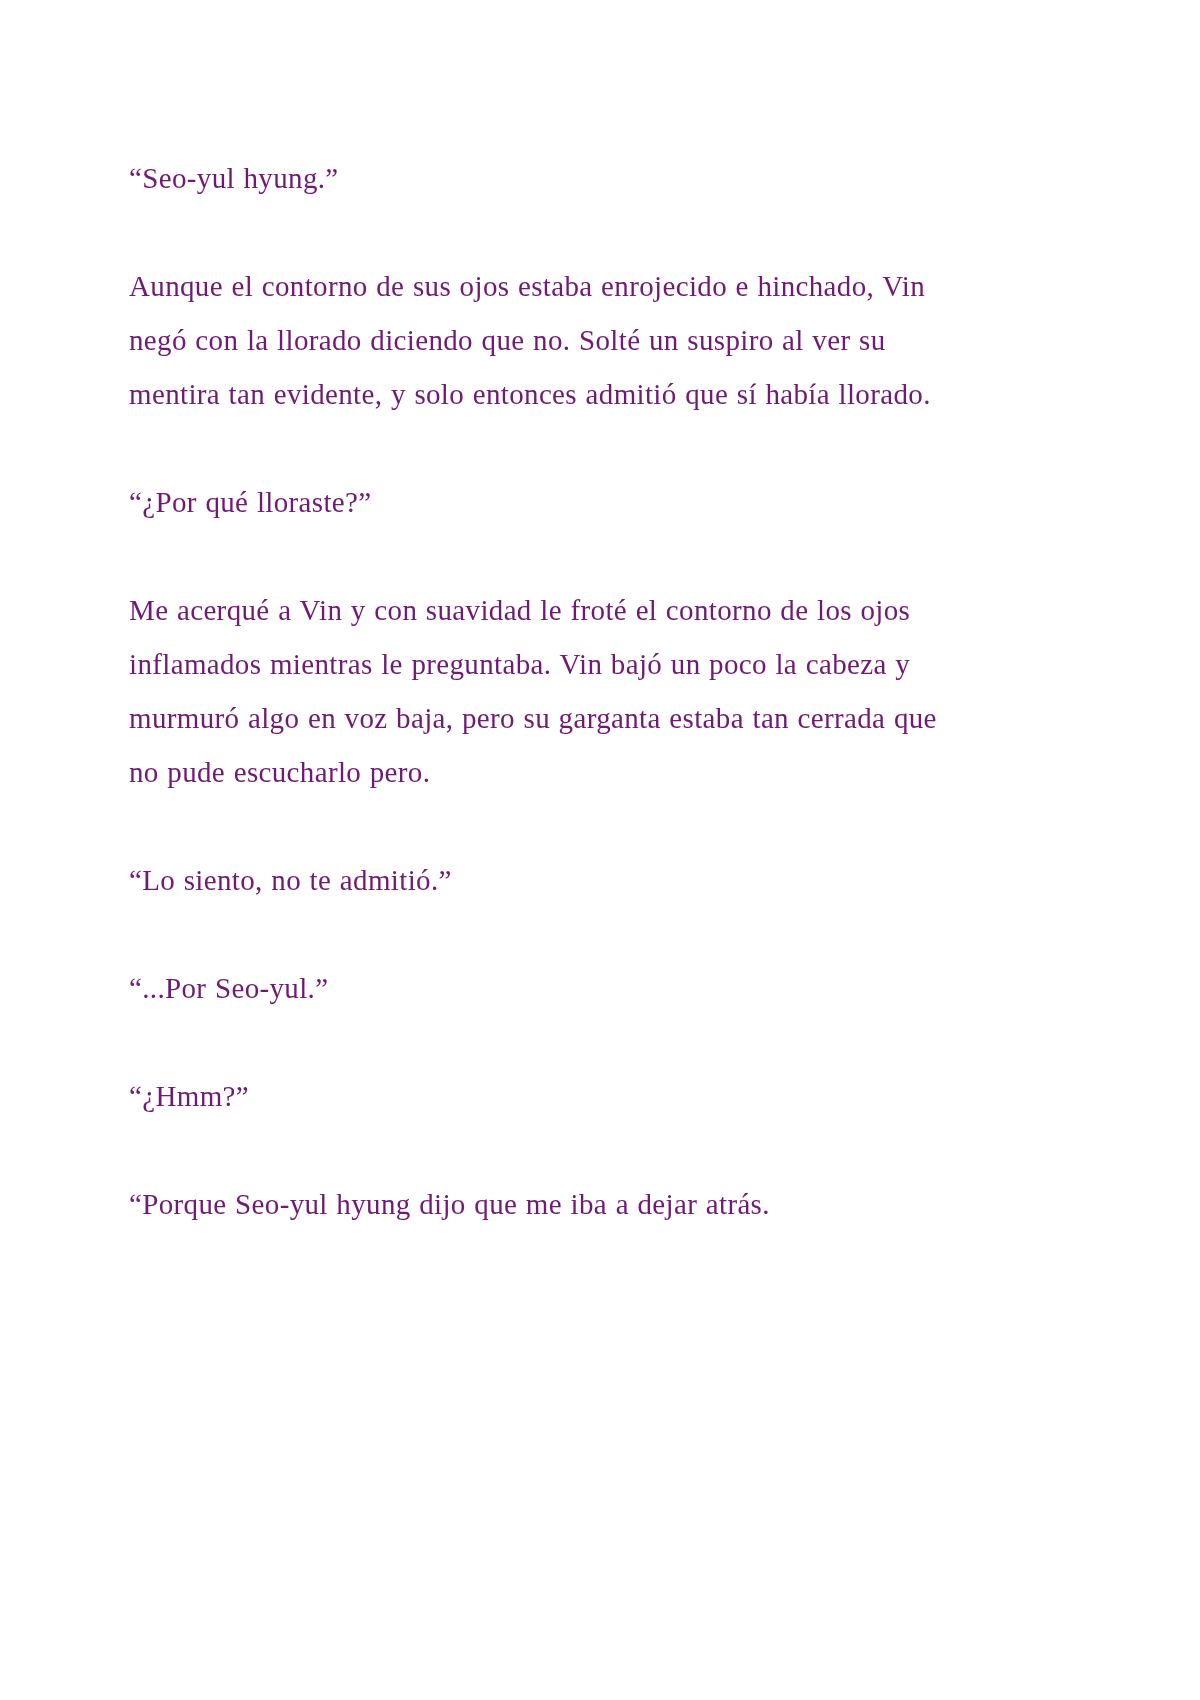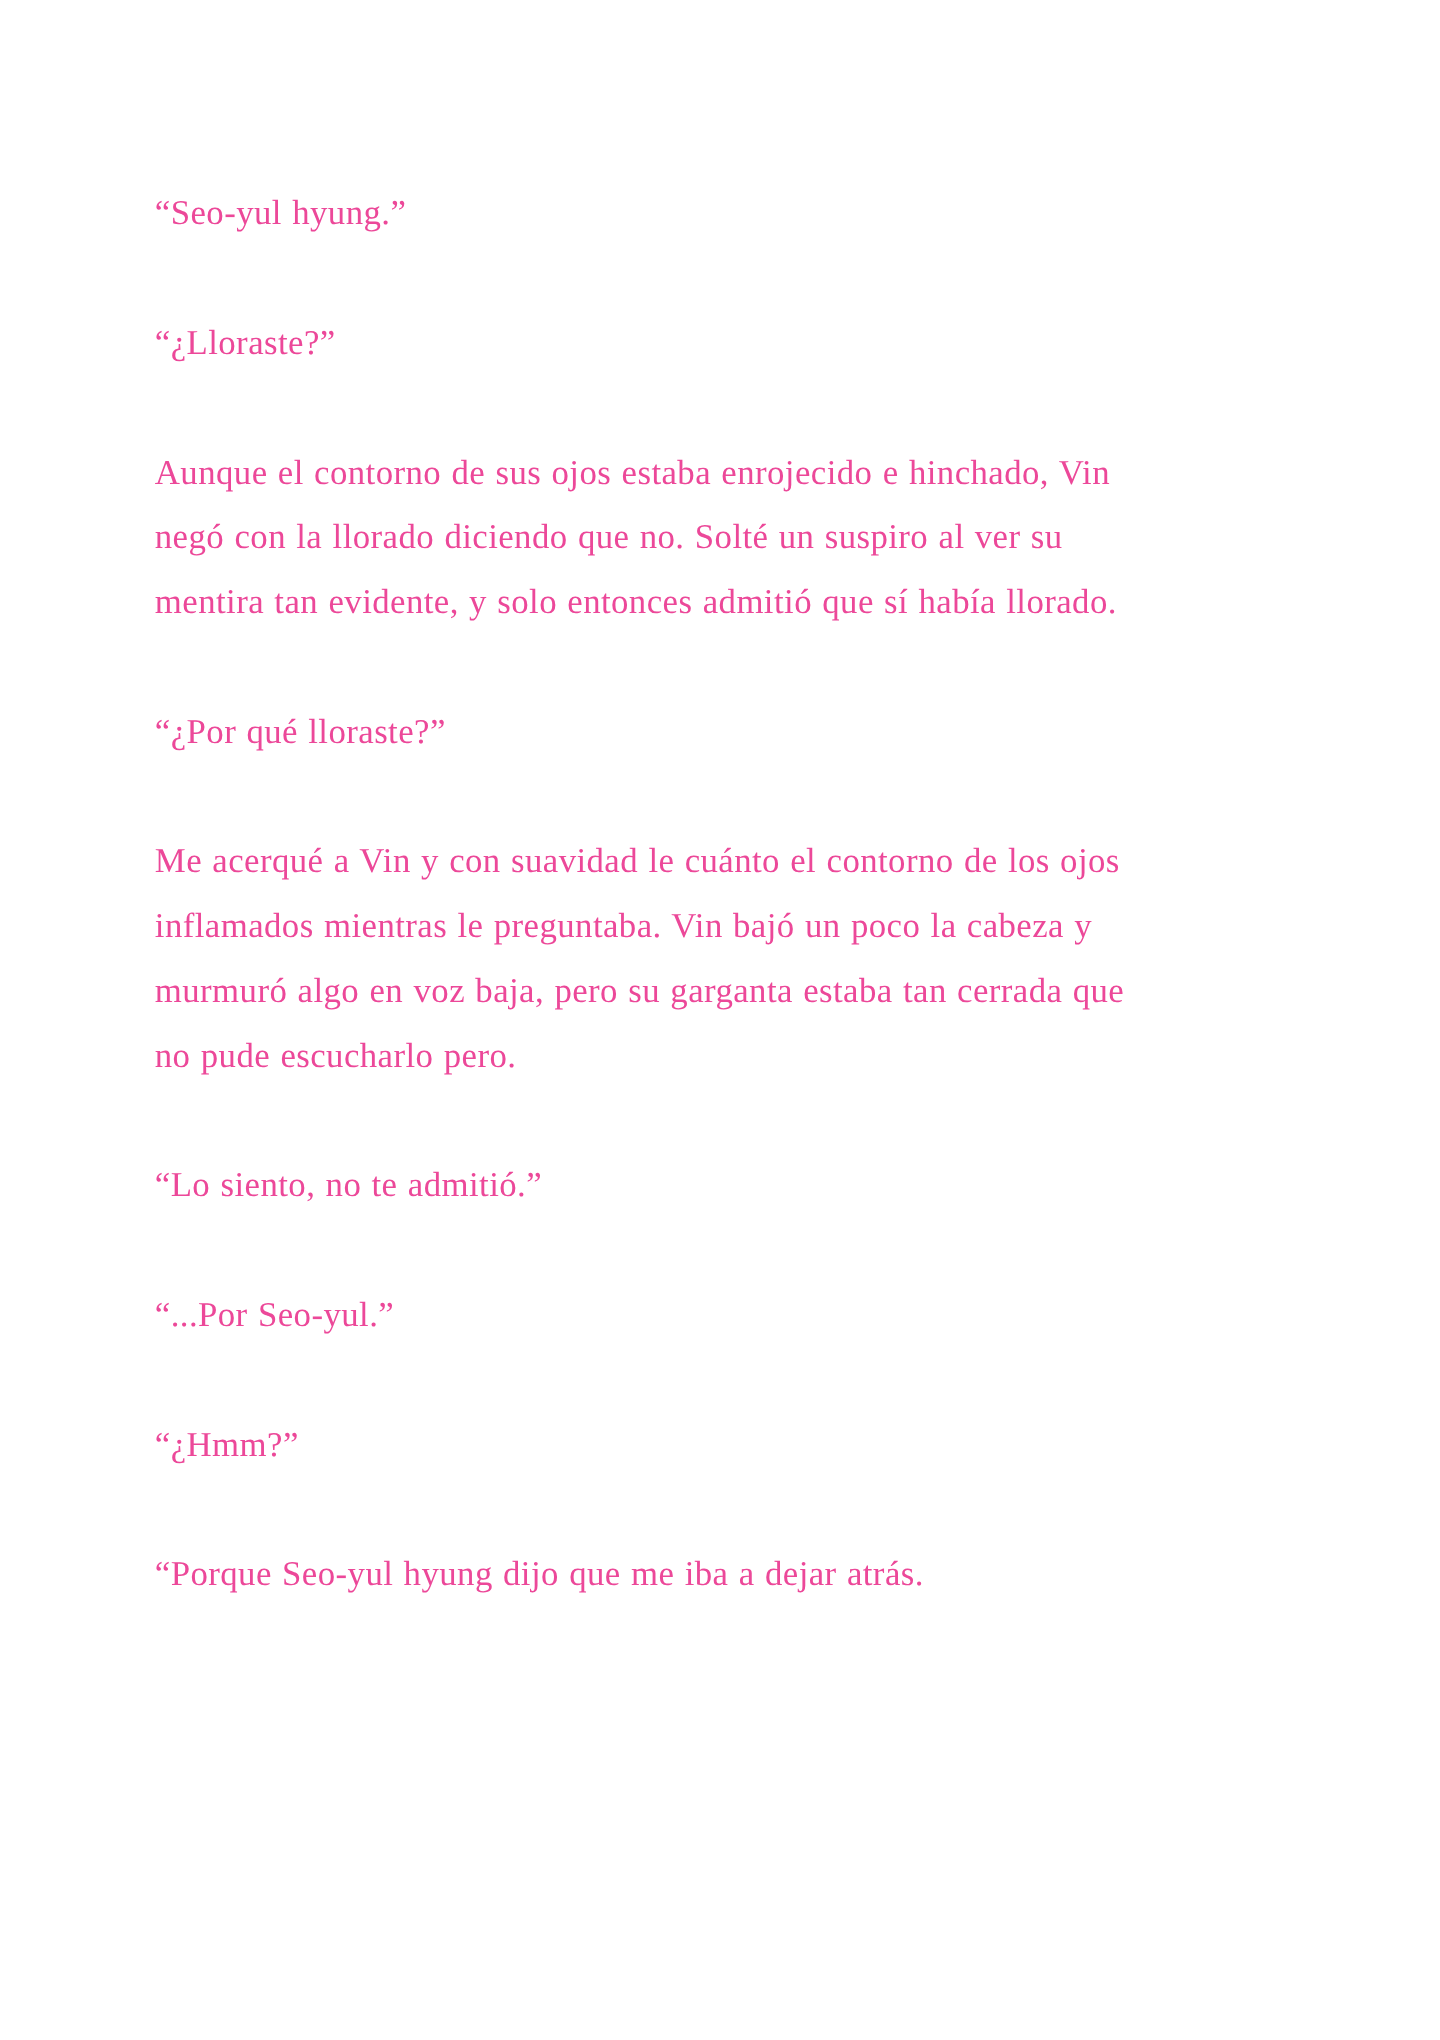--- a/index.html
+++ b/index.html
@@ -14,21 +14,21 @@
       overflow: hidden;
     }
     .page {
       position: absolute;
       left: 129px;
       top: 151px;
       width: 1000px;
       font-family: "Liberation Serif", "DejaVu Serif", serif;
       font-size: 29px;
       line-height: 54px;
-      color: #ec4899;
+      color: #701a75;
       letter-spacing: 0.35px;
       word-spacing: 1px;
     }
     .para {
       margin: 0 0 54px 0;
       padding: 0;
     }
     .line {
       display: block;
       white-space: nowrap;
@@ -36,32 +36,29 @@
     }
   </style>
 </head>
 <body>
 
 <div class="page">
   <p class="para">
     <span class="line">“Seo-yul hyung.”</span>
   </p>
   <p class="para">
-    <span class="line">“¿Lloraste?”</span>
-  </p>
-  <p class="para">
     <span class="line">Aunque el contorno de sus ojos estaba enrojecido e hinchado, Vin</span>
     <span class="line">negó con la llorado diciendo que no. Solté un suspiro al ver su</span>
     <span class="line">mentira tan evidente, y solo entonces admitió que sí había llorado.</span>
   </p>
   <p class="para">
     <span class="line">“¿Por qué lloraste?”</span>
   </p>
   <p class="para">
-    <span class="line">Me acerqué a Vin y con suavidad le cuánto el contorno de los ojos</span>
+    <span class="line">Me acerqué a Vin y con suavidad le froté el contorno de los ojos</span>
     <span class="line">inflamados mientras le preguntaba. Vin bajó un poco la cabeza y</span>
     <span class="line">murmuró algo en voz baja, pero su garganta estaba tan cerrada que</span>
     <span class="line">no pude escucharlo pero.</span>
   </p>
   <p class="para">
     <span class="line">“Lo siento, no te admitió.”</span>
   </p>
   <p class="para">
     <span class="line">“...Por Seo-yul.”</span>
   </p>

